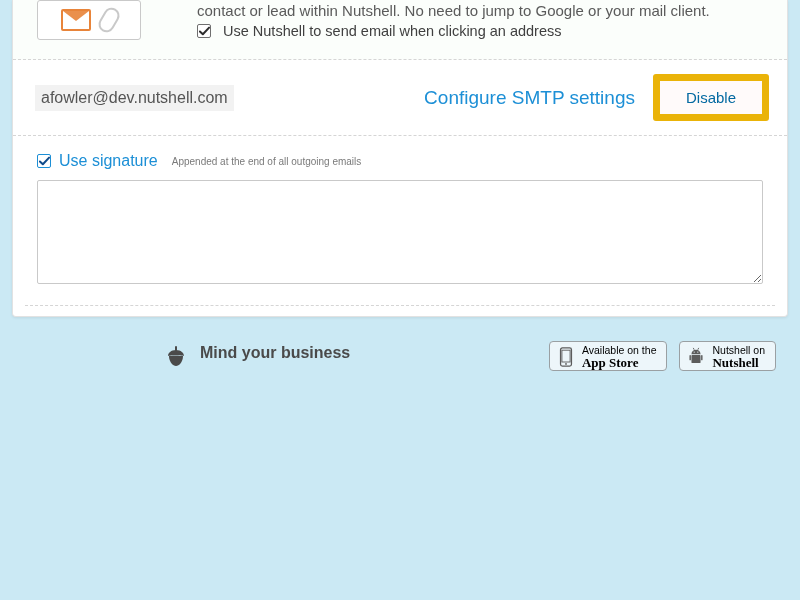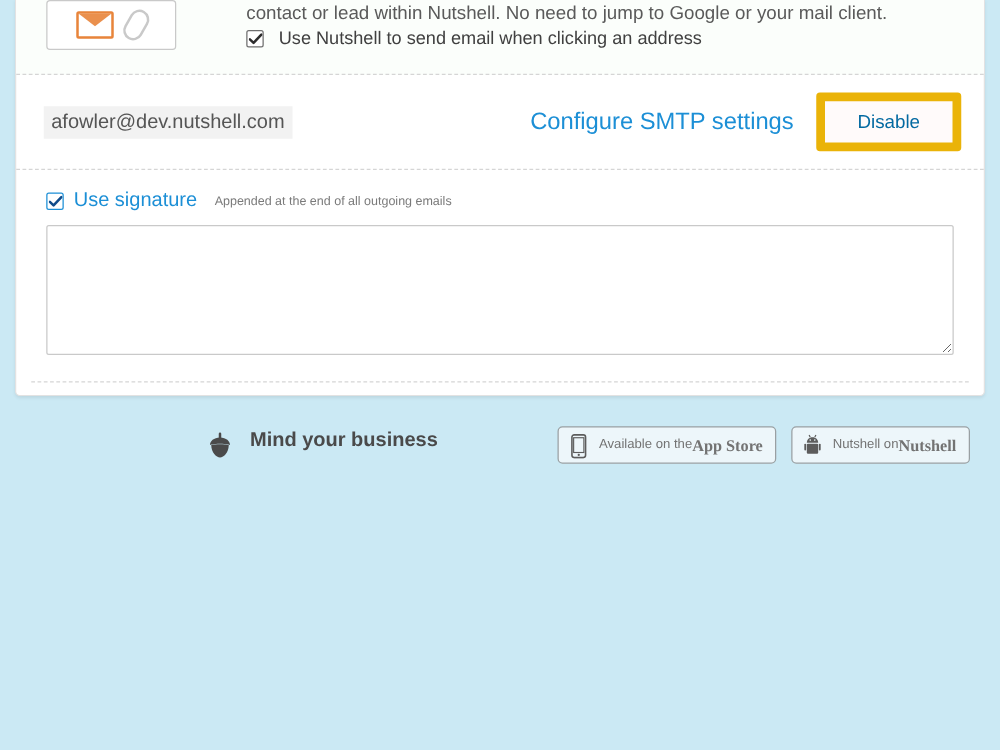--- a/index.html
+++ b/index.html
@@ -201,23 +201,23 @@
     overflow: hidden;
     cursor: pointer;
   }
   .store-badge .plat-icon {
     width: 16px;
     height: 20px;
     flex-shrink: 0;
   }
   .store-badge .txt {
     display: flex;
-    flex-direction: row;
+    flex-direction: column;
     line-height: 1.05;
-    color: #737373;
+    color: #000000;
   }
   .store-badge .line1 { font-size: 10.5px; }
   .store-badge .line2 { font-size: 13px; font-weight: 600; font-family: Liberation Serif, serif; }
 </style>
 </head>
 <body>
 
 <div class="page-wrap">
   <div class="card">
 

